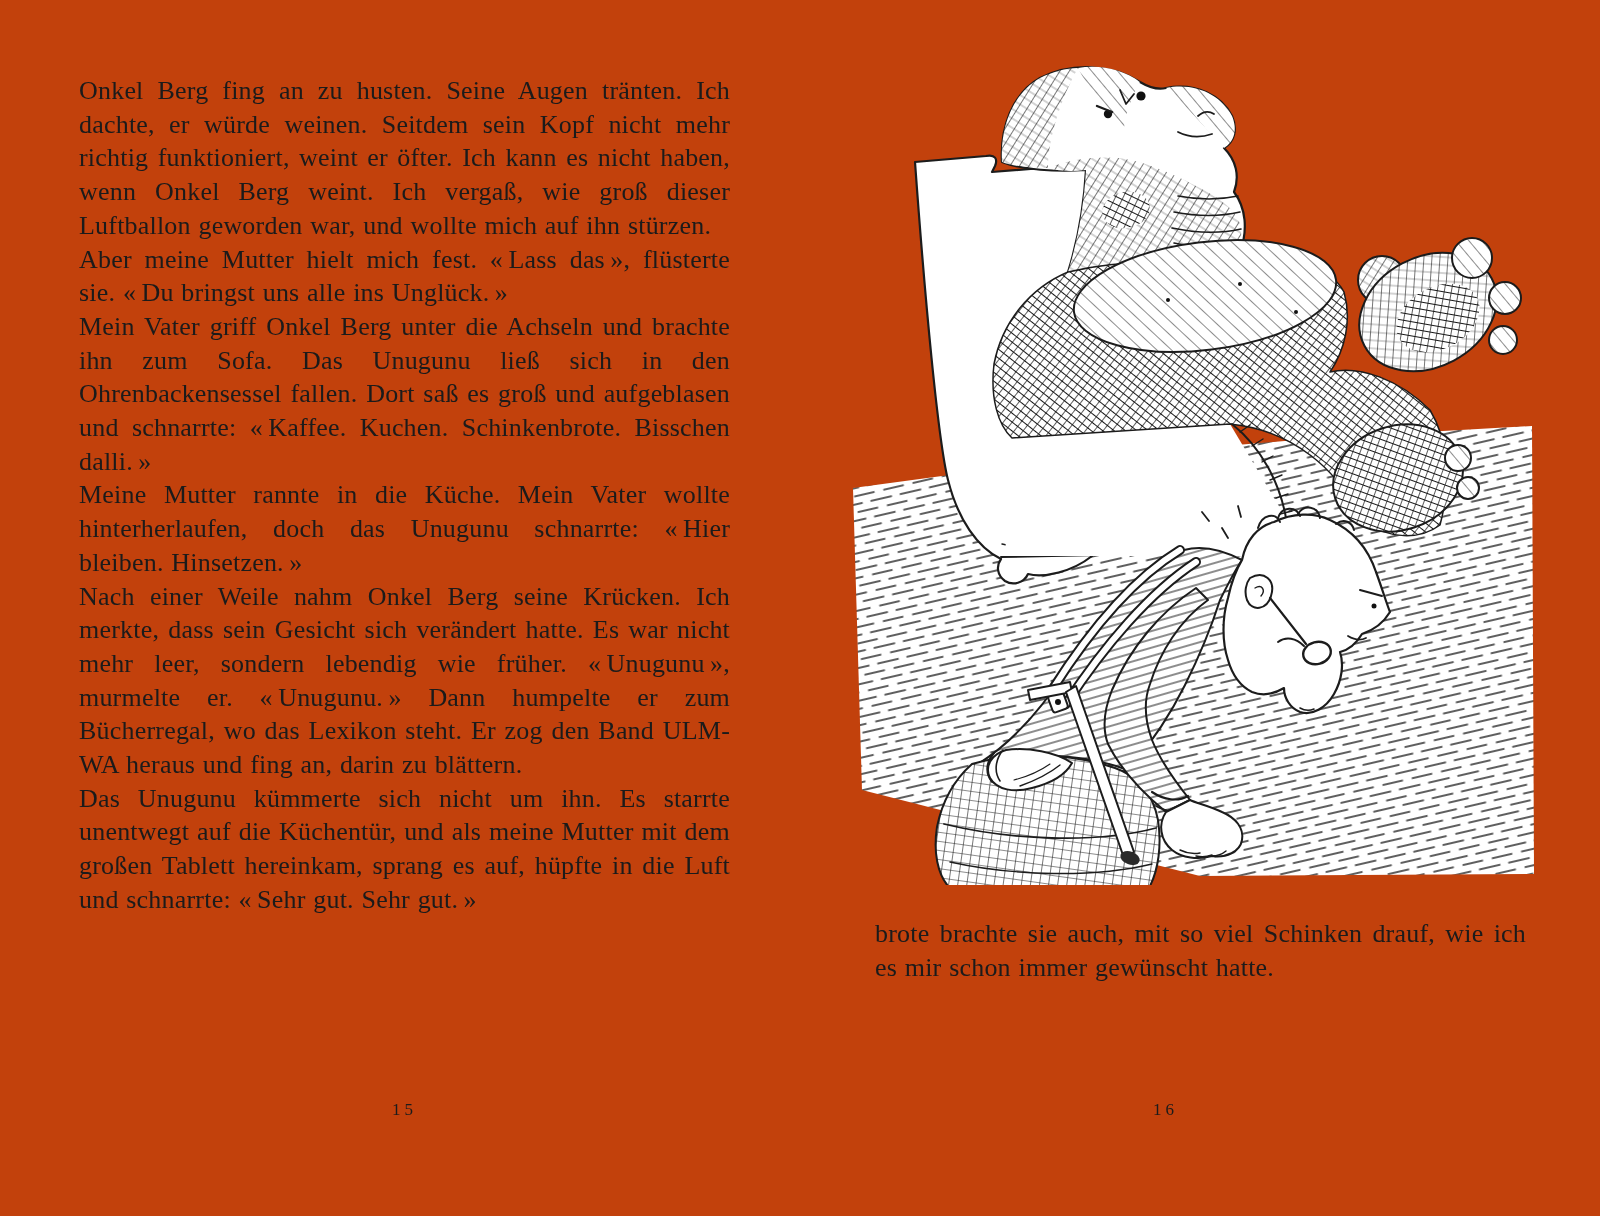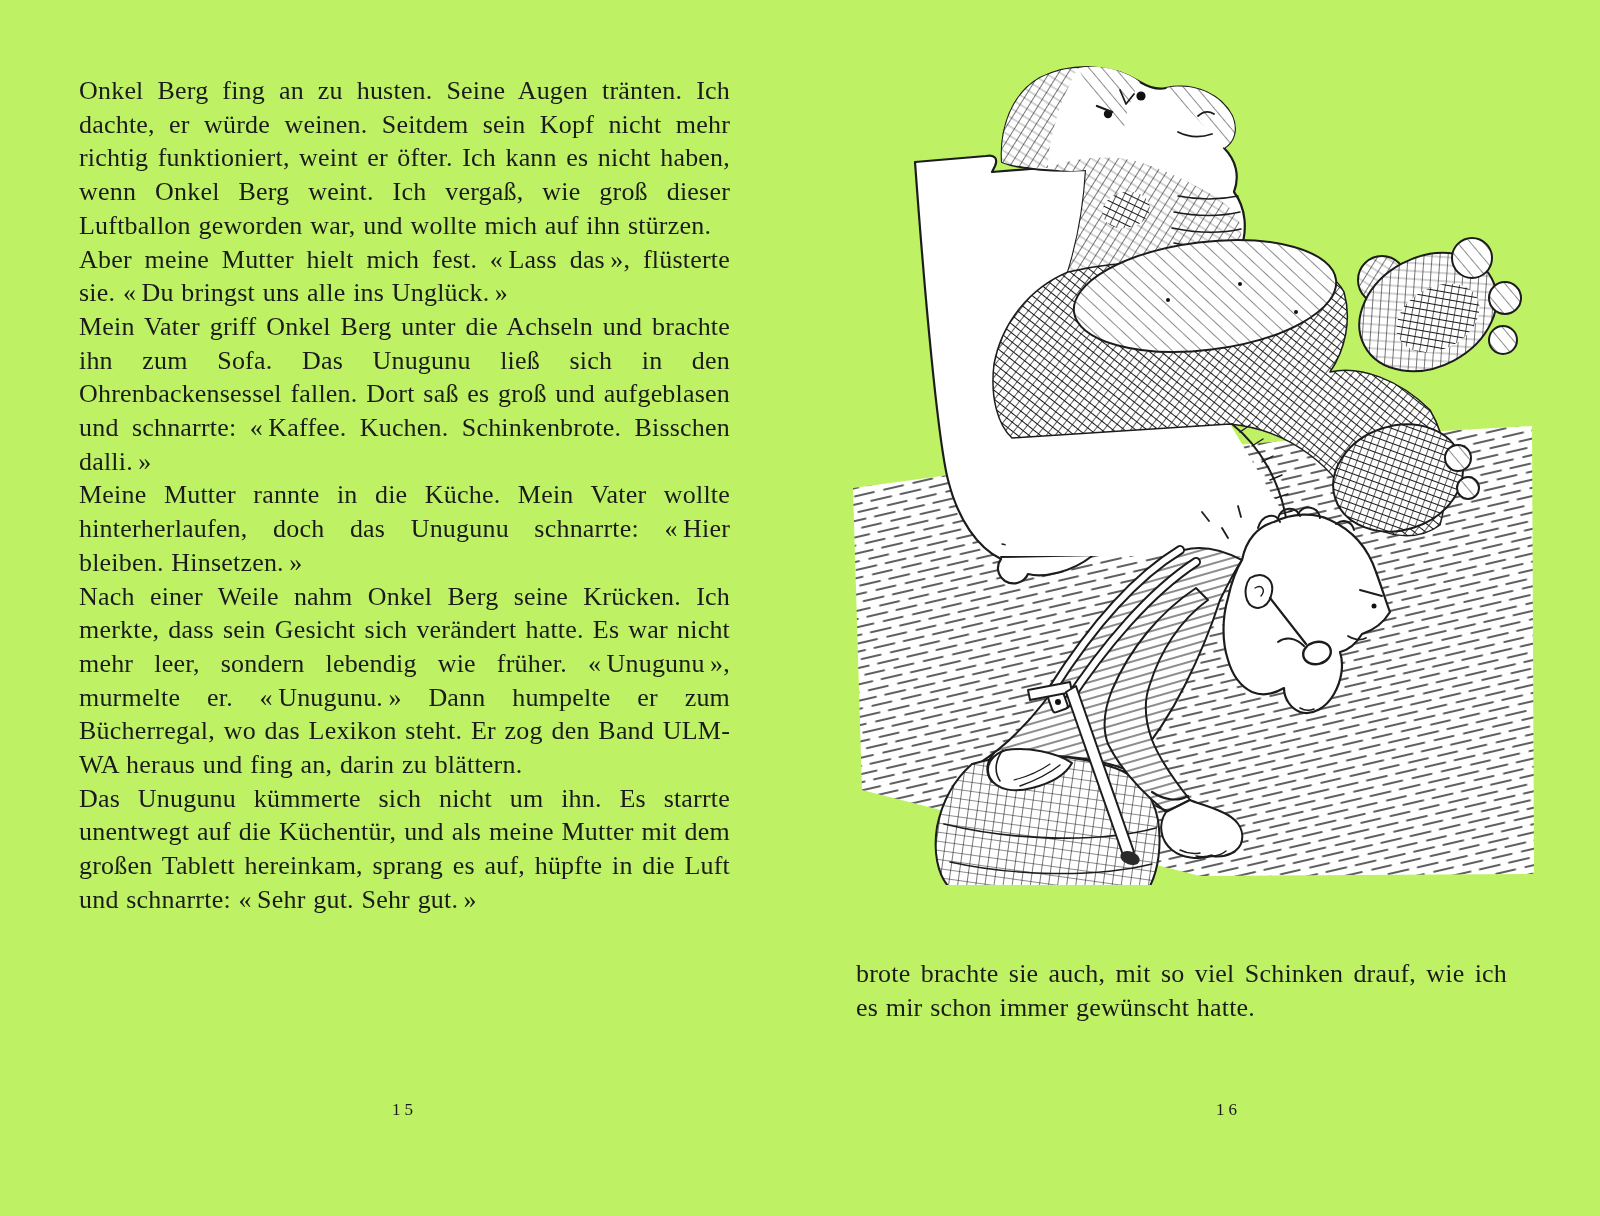--- a/index.html
+++ b/index.html
@@ -1,34 +1,34 @@
 <!DOCTYPE html>
 <html lang="de"><head>
 <meta charset="utf-8">
 <style>
   html,body{margin:0;padding:0;}
   body{
     width:1600px;height:1216px;position:relative;background:#ffffff;
     font-family:"Liberation Serif","DejaVu Serif",serif;color:#1b1b1b;
     overflow:hidden;
   }
-  .spread{position:absolute;inset:0;background:#bef264;}
+  .spread{position:absolute;inset:0;background:#c2410c;}
   .textblock{
     position:absolute;width:651px;text-align:justify;
     font-size:26px;line-height:33.7px;letter-spacing:0.2px;word-spacing:1px;
   }
   .textblock p{margin:0;}
   .text-left{left:79px;top:74px;}
-  .text-right{left:856px;top:917px;margin-top:40px;}
+  .text-right{left:875px;top:917px;}
   .pageno{
     position:absolute;width:651px;text-align:center;top:1100px;
     font-size:17px;letter-spacing:4px;
   }
   .pageno-left{left:79px;}
-  .pageno-right{left:903px;}
+  .pageno-right{left:840px;}
   .illustration{position:absolute;left:845px;top:40px;width:700px;height:845px;}
   svg{display:block;}
 </style>
 </head>
 <body>
 
 <div class="spread">
 
   <div class="textblock text-left">
     <p>Onkel Berg fing an zu husten. Seine Augen tränten. Ich dachte, er würde weinen. Seitdem sein Kopf nicht mehr richtig funktioniert, weint er öfter. Ich kann es nicht haben, wenn Onkel Berg weint. Ich vergaß, wie groß dieser Luftballon geworden war, und wollte mich auf ihn stürzen.</p>

